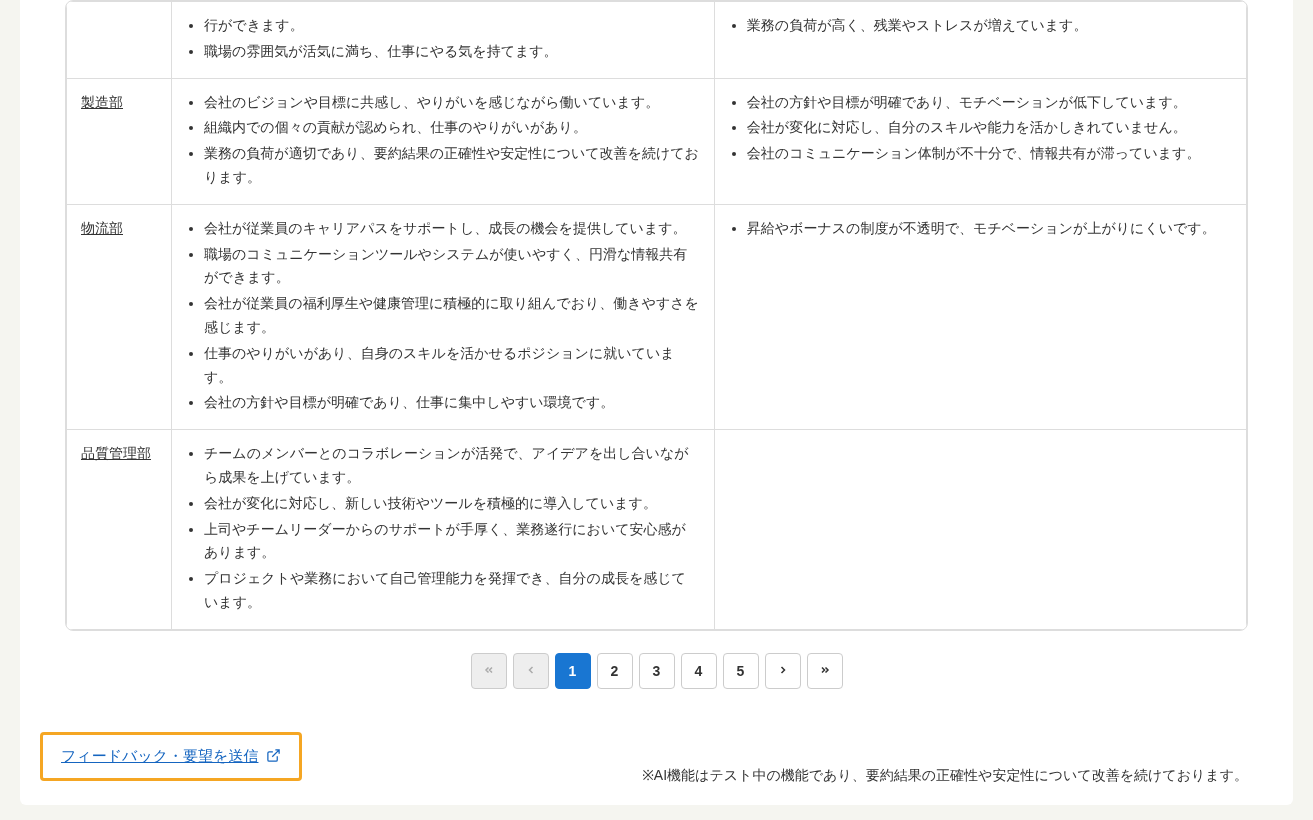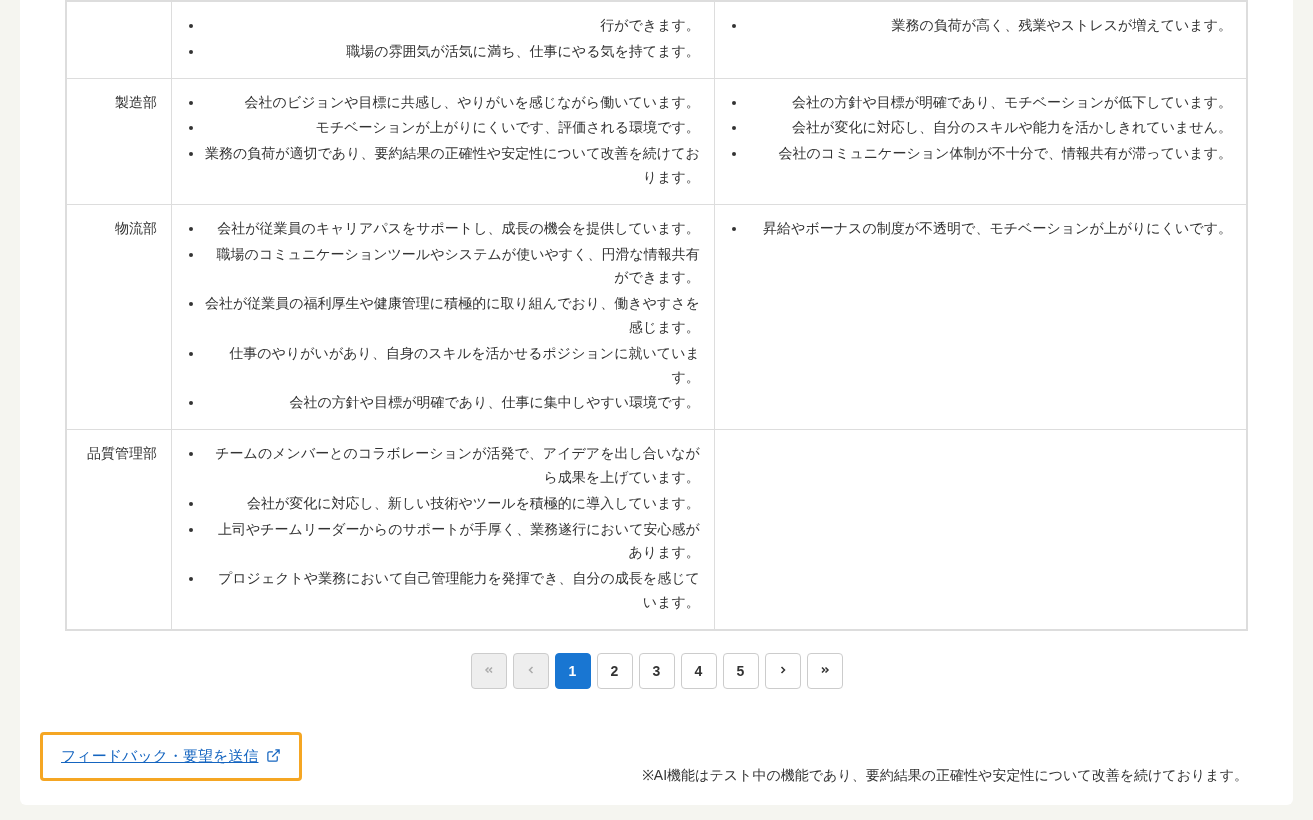--- a/index.html
+++ b/index.html
@@ -15,37 +15,37 @@
       padding: 0 20px 20px 20px;
     }
     .outer-container {
       background: #fff;
       border-radius: 0 0 6px 6px;
       padding: 0 0 20px 0;
     }
     .table-wrapper {
       margin: 0 45px;
       border: 1px solid #ddd;
-      border-radius: 0;
+      border-radius: 8px;
       overflow: hidden;
-      text-align: right;
     }
     table {
       width: 100%;
       border-collapse: collapse;
     }
     td {
       border: 1px solid #ddd;
       padding: 12px 14px;
       vertical-align: top;
       line-height: 1.7;
     }
     td:first-child {
       width: 105px;
       white-space: nowrap;
+      text-decoration: underline;
     }
     td:nth-child(2) {
       width: 46%;
     }
     ul {
       padding-left: 18px;
       margin: 0;
     }
     li {
       margin-bottom: 2px;
@@ -133,21 +133,21 @@
               <ul>
                 <li>業務の負荷が高く、残業やストレスが増えています。</li>
               </ul>
             </td>
           </tr>
           <tr>
             <td>製造部</td>
             <td>
               <ul>
                 <li>会社のビジョンや目標に共感し、やりがいを感じながら働いています。</li>
-                <li>モチベーションが上がりにくいです、評価される環境です。</li>
+                <li>組織内での個々の貢献が認められ、仕事のやりがいがあり。</li>
                 <li>業務の負荷が適切であり、要約結果の正確性や安定性について改善を続けております。</li>
               </ul>
             </td>
             <td>
               <ul>
                 <li>会社の方針や目標が明確であり、モチベーションが低下しています。</li>
                 <li>会社が変化に対応し、自分のスキルや能力を活かしきれていません。</li>
                 <li>会社のコミュニケーション体制が不十分で、情報共有が滞っています。</li>
               </ul>
             </td>

